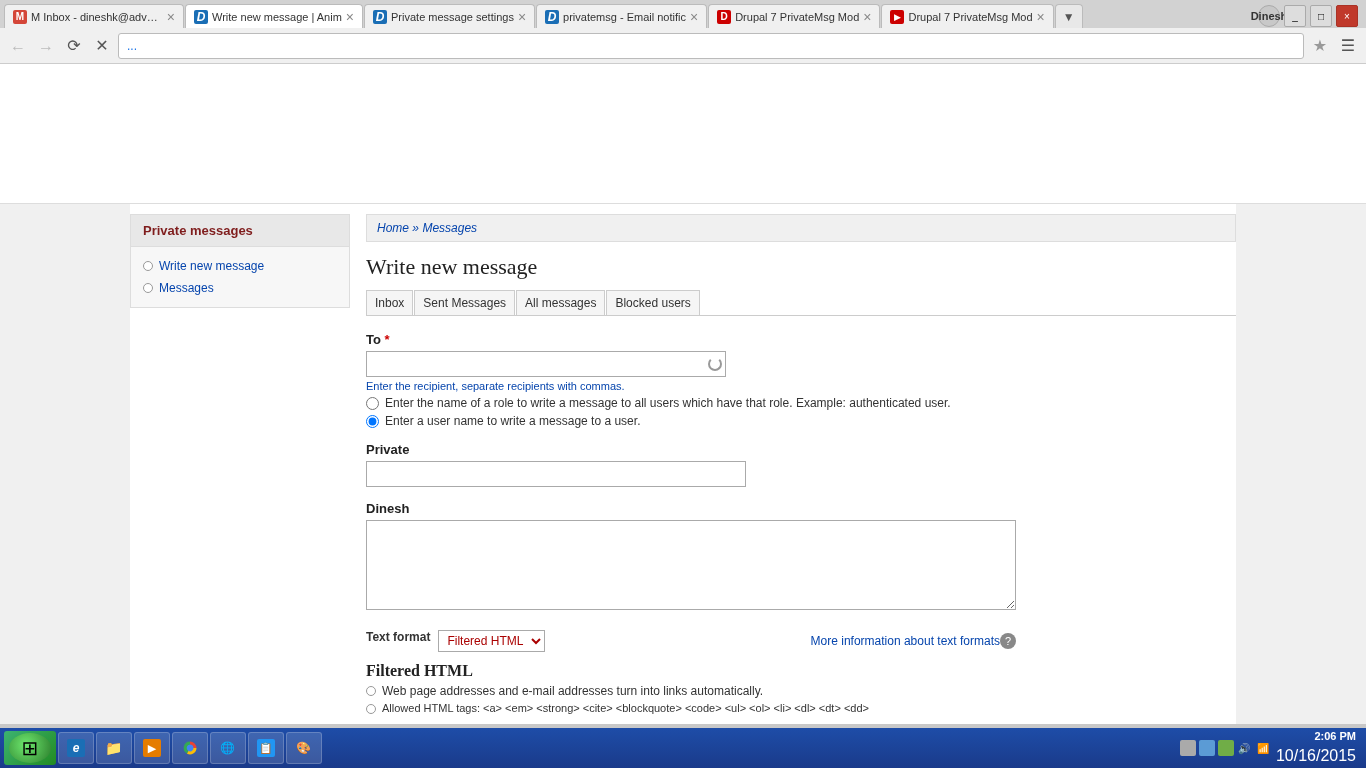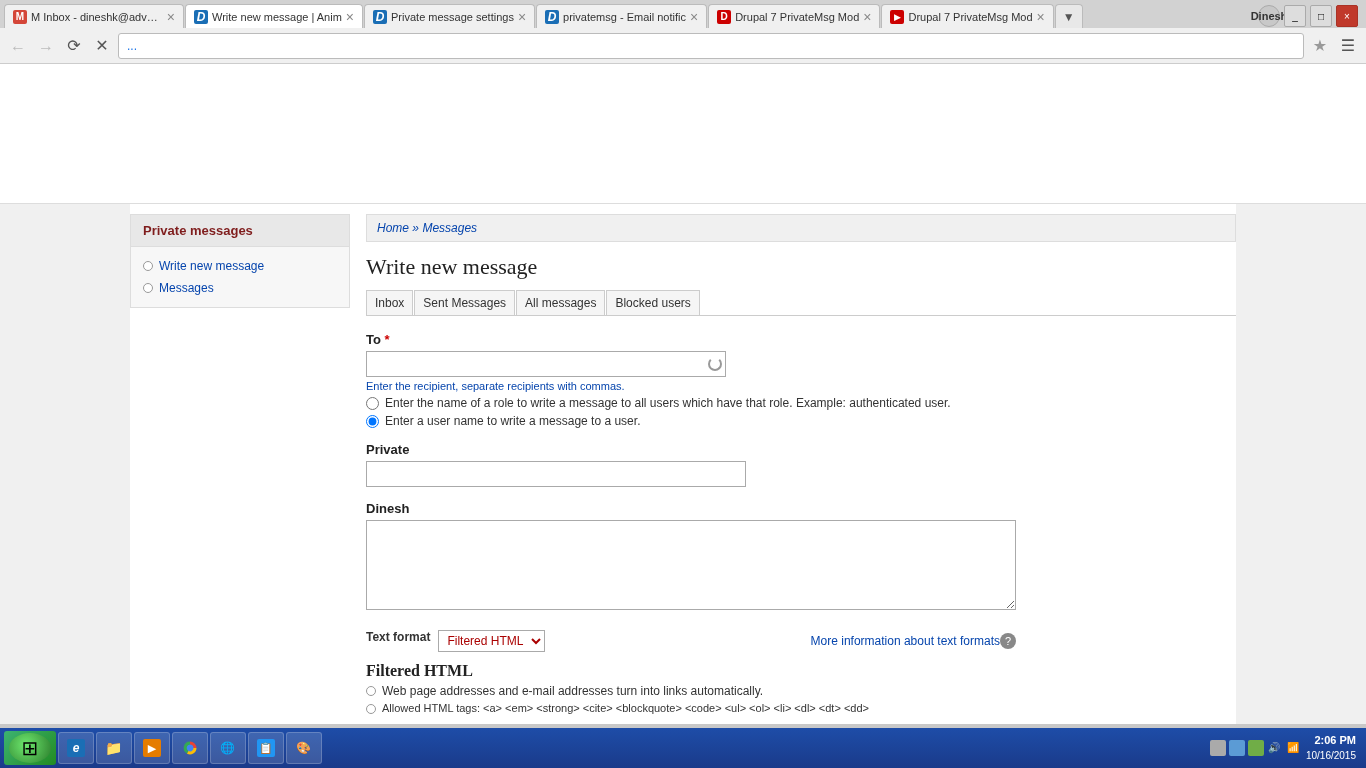--- a/index.html
+++ b/index.html
@@ -70,21 +70,21 @@
     
     .taskbar { position: fixed; bottom: 0; left: 0; width: 1366px; height: 40px; background: linear-gradient(to bottom, #1e4da8 0%, #1a3a8a 100%); display: flex; align-items: center; padding: 0 4px; gap: 2px; z-index: 100; }
     .taskbar-start { width: 52px; height: 34px; background: linear-gradient(135deg, #3cb371, #228b22); border-radius: 3px; display: flex; align-items: center; justify-content: center; cursor: pointer; }
     .taskbar-start-orb { width: 42px; height: 30px; background: radial-gradient(circle at 40% 40%, #6ee86e, #2a7a2a); border-radius: 50%; display: flex; align-items: center; justify-content: center; font-size: 20px; }
     .taskbar-items { display: flex; flex: 1; gap: 2px; overflow: hidden; }
     .taskbar-item { height: 32px; padding: 0 8px; background: rgba(255,255,255,0.15); border: 1px solid rgba(255,255,255,0.2); border-radius: 3px; display: flex; align-items: center; gap: 4px; cursor: pointer; font-size: 11px; color: #fff; white-space: nowrap; overflow: hidden; max-width: 120px; }
     .taskbar-tray { display: flex; align-items: center; gap: 4px; padding: 0 6px; }
     .tray-icons { display: flex; align-items: center; gap: 3px; }
     .tray-clock { color: #fff; font-size: 11px; text-align: right; line-height: 1.4; }
     .tray-clock .time { font-weight: bold; }
-    .tray-clock .date { font-size: 10px; }
+    .tray-clock .date { font-size: 16px; }
 
     
     .app-icon-ie { background: #1a6eb5; border-radius: 2px; display: flex; align-items: center; justify-content: center; color: #fff; font-size: 12px; font-weight: bold; font-style: italic; }
     .app-icon-gmail { background: #d44638; border-radius: 2px; display: flex; align-items: center; justify-content: center; color: #fff; font-size: 10px; font-weight: bold; }
 
     
     .banner-area { background: #fff; height: 140px; border-bottom: 1px solid #ddd; }
   </style>
 </head>
 <body>

